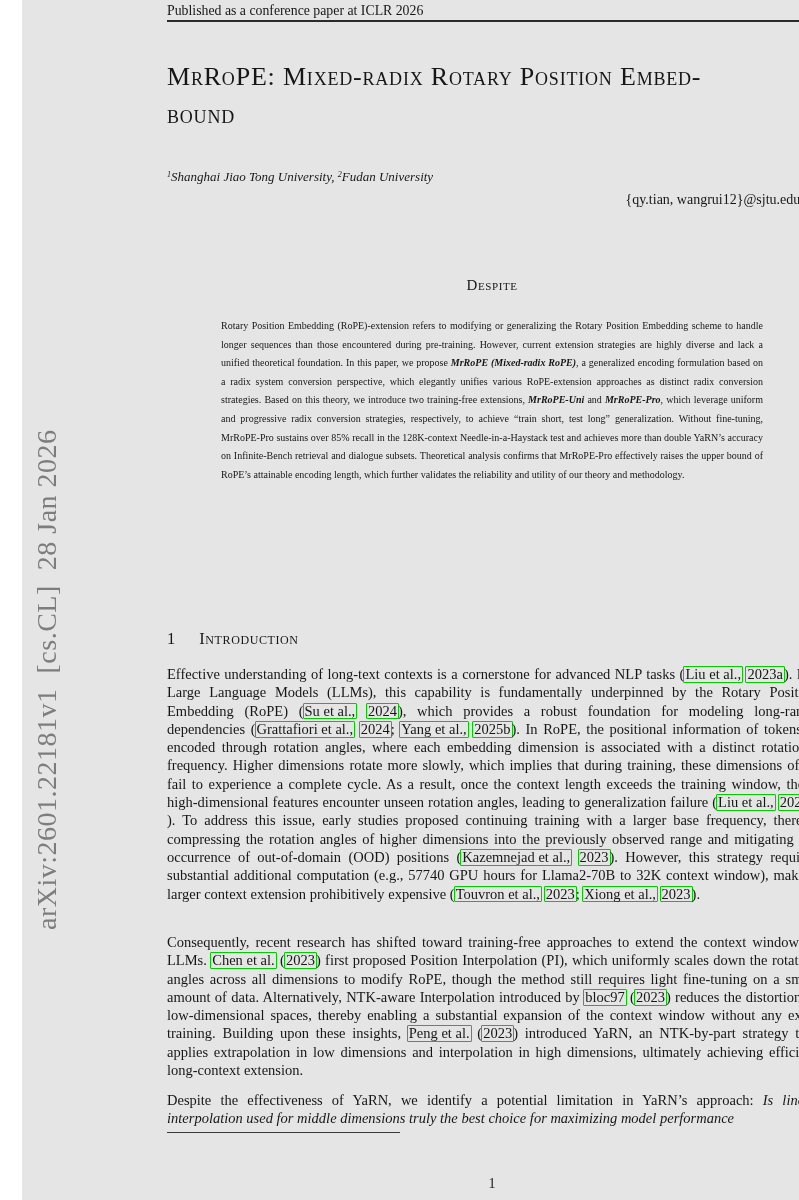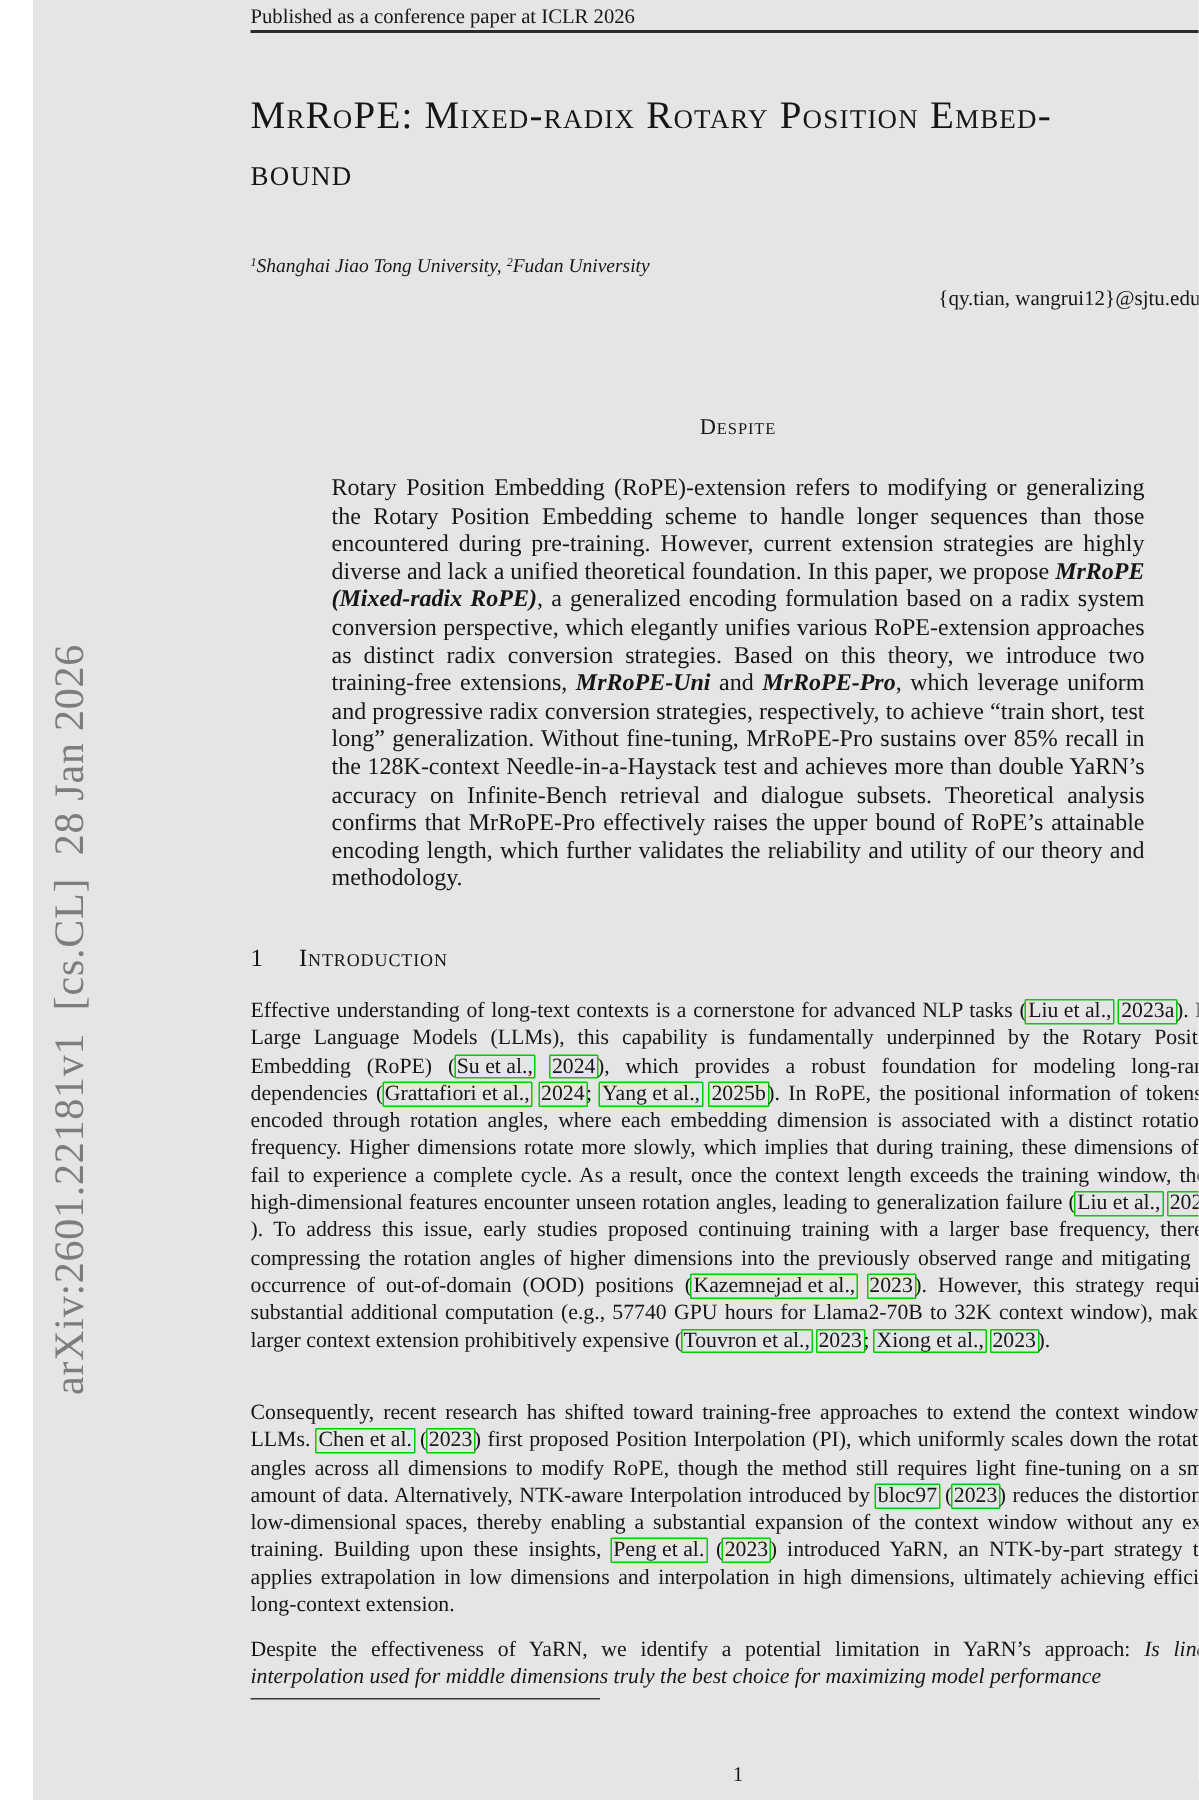--- a/index.html
+++ b/index.html
@@ -45,21 +45,21 @@
   .affiliation-line{font-size:13px;line-height:21px;font-style:italic;}
   .email-line{font-size:14px;line-height:21px;text-align:right;}
   .abstract-heading{
     position:absolute;left:145px;top:277px;width:650px;
     text-align:center;
     font-variant:small-caps;
     font-size:15px;letter-spacing:1.2px;
   }
   .abstract-text{
     position:absolute;left:199px;top:317px;width:542px;
-    font-size:16px;line-height:18.6px;
+    font-size:10px;line-height:18.6px;
     text-align:justify;
   }
   .section-heading{
     position:absolute;left:145px;top:629px;width:650px;
     font-size:16.5px;
   }
   .section-heading .sec-num{margin-right:24px;}
   .sc{font-variant:small-caps;letter-spacing:0.6px;}
   .body-par{
     position:absolute;left:145px;width:650px;

